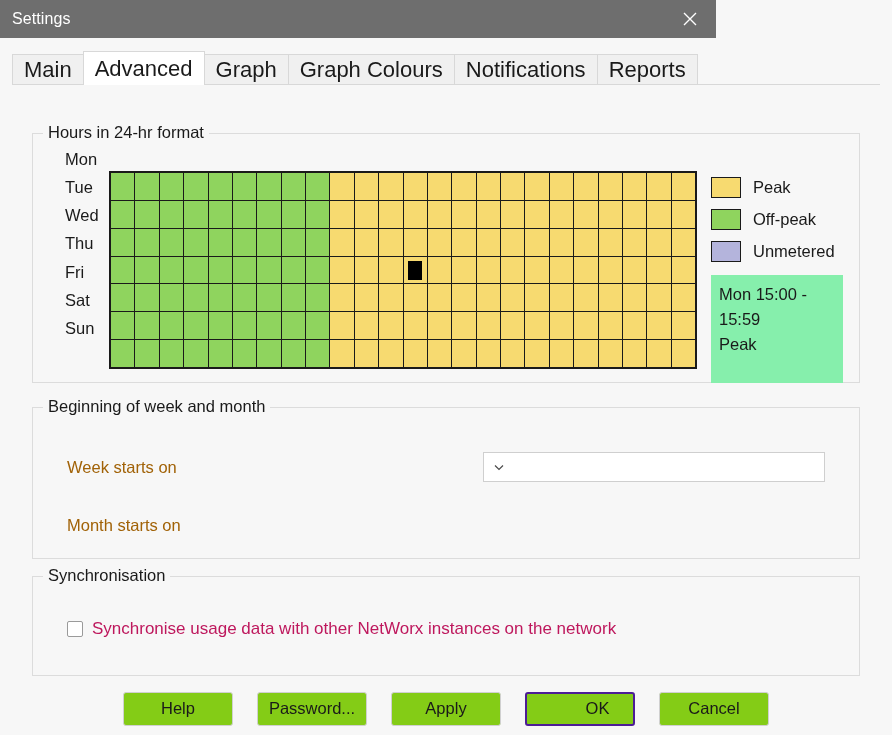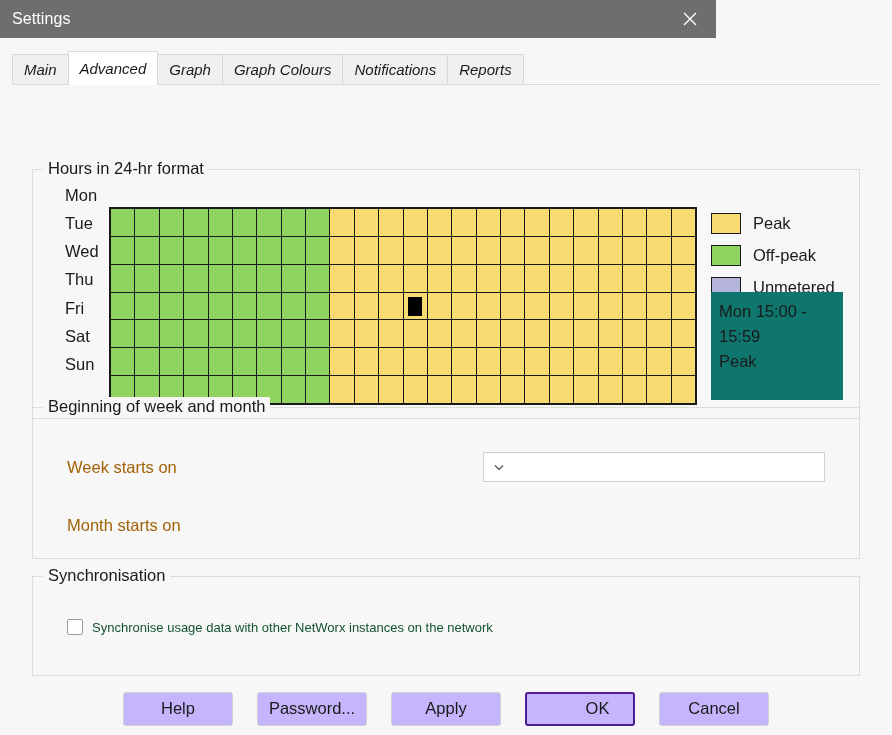--- a/index.html
+++ b/index.html
@@ -49,29 +49,28 @@
   #tabstrip {
     position: absolute; left: 12px; top: 15px;
     width: 868px; height: 32px;
     border-bottom: 1px solid #d8d8d8;
     display: flex; align-items: flex-end;
   }
   .tab {
     height: 30px;
     padding: 0 11px;
     display: flex; align-items: center;
-    font-size: 15px;
+    font-size: 22px;
     color: #1a1a1a;
     background: #f0f0f0;
     border: 1px solid #d8d8d8;
     border-bottom: none;
     margin-right: -1px;
     cursor: default;
     white-space: nowrap;
-    font-style: italic;
   }
   .tab.selected {
     background: #ffffff;
     height: 34px;
     border-color: #d8d8d8;
     position: relative;
     z-index: 3;
     margin-bottom: -1px;
   }
 
@@ -84,21 +83,21 @@
   .group-title {
     position: absolute;
     top: -11px; left: 10px;
     background: #f7f7f7;
     padding: 0 5px;
     font-size: 16.5px;
     color: #1a1a1a;
     white-space: nowrap;
   }
 
-  #grp-hours   { left: 32px; top: 95px;  width: 828px; height: 250px; margin-top: 36px; }
+  #grp-hours   { left: 32px; top: 95px;  width: 828px; height: 250px; }
   #grp-week    { left: 32px; top: 369px; width: 828px; height: 152px; }
   #grp-sync    { left: 32px; top: 538px; width: 828px; height: 100px; }
 
   
   #day-labels {
     position: absolute; left: 16px; top: 11px;
     width: 60px; height: 198px;
     display: flex; flex-direction: column;
   }
   .day-label {
@@ -146,23 +145,23 @@
     border: 1px solid #1a1a1a;
     margin-right: 12px;
     flex: 0 0 auto;
   }
   .swatch.peak      { background: #f7da70; }
   .swatch.offpeak   { background: #8fd45e; }
   .swatch.unmetered { background: #b4b4dc; }
   .legend-label { font-size: 16.5px; color: #1a1a1a; }
 
   #info-panel {
-    position: absolute; left: 678px; top: 122px;
+    position: absolute; left: 678px; top: 141px;
     width: 132px; height: 108px;
-    background: #0f766e;
+    background: #86efac;
     padding: 7px 8px 0 8px;
   }
   .info-line {
     font-size: 16.5px;
     color: #1a1a1a;
     line-height: 25px;
   }
 
   
   .field-row { position: absolute; height: 30px; display: flex; align-items: center; }
@@ -200,32 +199,32 @@
   }
   #sync-box {
     width: 16px; height: 16px;
     border: 1px solid #9a9a9a;
     border-radius: 2px;
     background: #ffffff;
     margin-right: 9px;
     flex: 0 0 auto;
     cursor: default;
   }
-  #sync-label { font-size: 13px; color: #14532d; white-space: nowrap; }
+  #sync-label { font-size: 17px; color: #be185d; white-space: nowrap; }
 
   
   #buttonbar {
     position: absolute; left: 0; top: 644px;
     width: 892px; height: 53px;
     display: flex; align-items: center; justify-content: center;
     gap: 24px;
   }
   .btn {
     width: 110px; height: 34px;
-    background: #c4b5fd;
+    background: #84cc16;
     border: 1px solid #d0d0d0;
     border-radius: 3px;
     display: flex; align-items: center; justify-content: center;
     font-size: 16.5px;
     color: #1a1a1a;
     cursor: default;
     white-space: nowrap;
   }
   .btn.focused {
     border: 2px solid #4c1d95;

